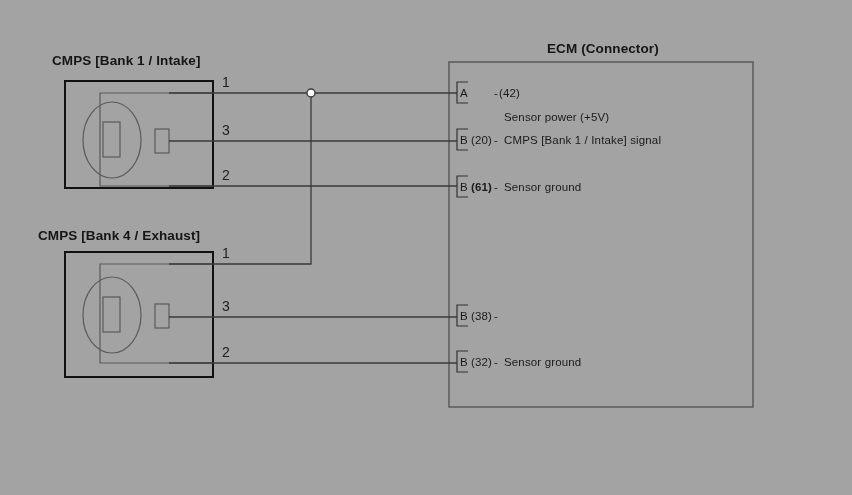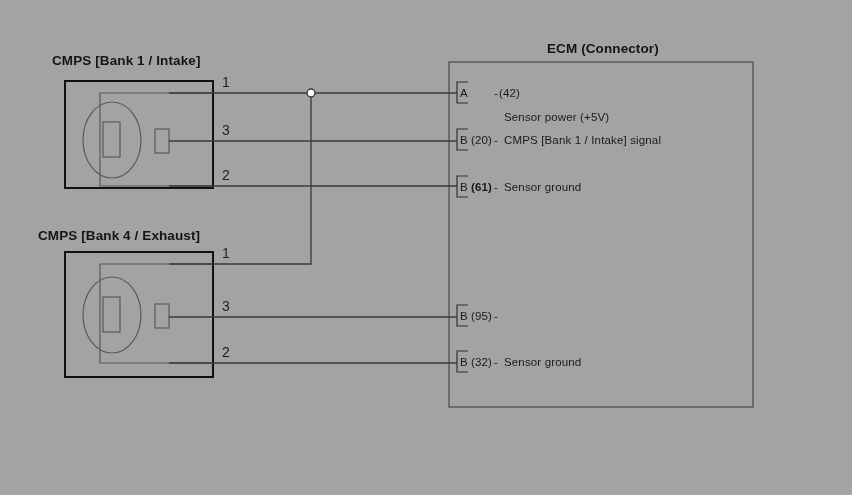--- a/index.html
+++ b/index.html
@@ -85,21 +85,21 @@
   <div class="ecm-pin-label" style="left:504px; top:87px;margin-top:24px;">Sensor power (+5V)</div>
 
   <div class="ecm-pin-label" style="left:471px; top:134px;">(20)</div>
   <div class="ecm-pin-label" style="left:494px; top:134px;">-</div>
   <div class="ecm-pin-label" style="left:504px; top:134px;">CMPS [Bank 1 / Intake]  signal</div>
 
   <div class="ecm-pin-label" style="left:471px; top:181px;font-weight:bold;">(61)</div>
   <div class="ecm-pin-label" style="left:494px; top:181px;">-</div>
   <div class="ecm-pin-label" style="left:504px; top:181px;">Sensor ground</div>
 
-  <div class="ecm-pin-label" style="left:471px; top:310px;">(95)</div>
+  <div class="ecm-pin-label" style="left:471px; top:310px;">(38)</div>
   <div class="ecm-pin-label" style="left:494px; top:310px;">-</div>
 
   <div class="ecm-pin-label" style="left:471px; top:356px;">(32)</div>
   <div class="ecm-pin-label" style="left:494px; top:356px;">-</div>
   <div class="ecm-pin-label" style="left:504px; top:356px;">Sensor ground</div>
 
   <svg class="wiring" viewBox="0 0 852 495" xmlns="http://www.w3.org/2000/svg">
 
     <rect x="65" y="81" width="148" height="107" fill="none" stroke="#111111" stroke-width="2"></rect>
 

